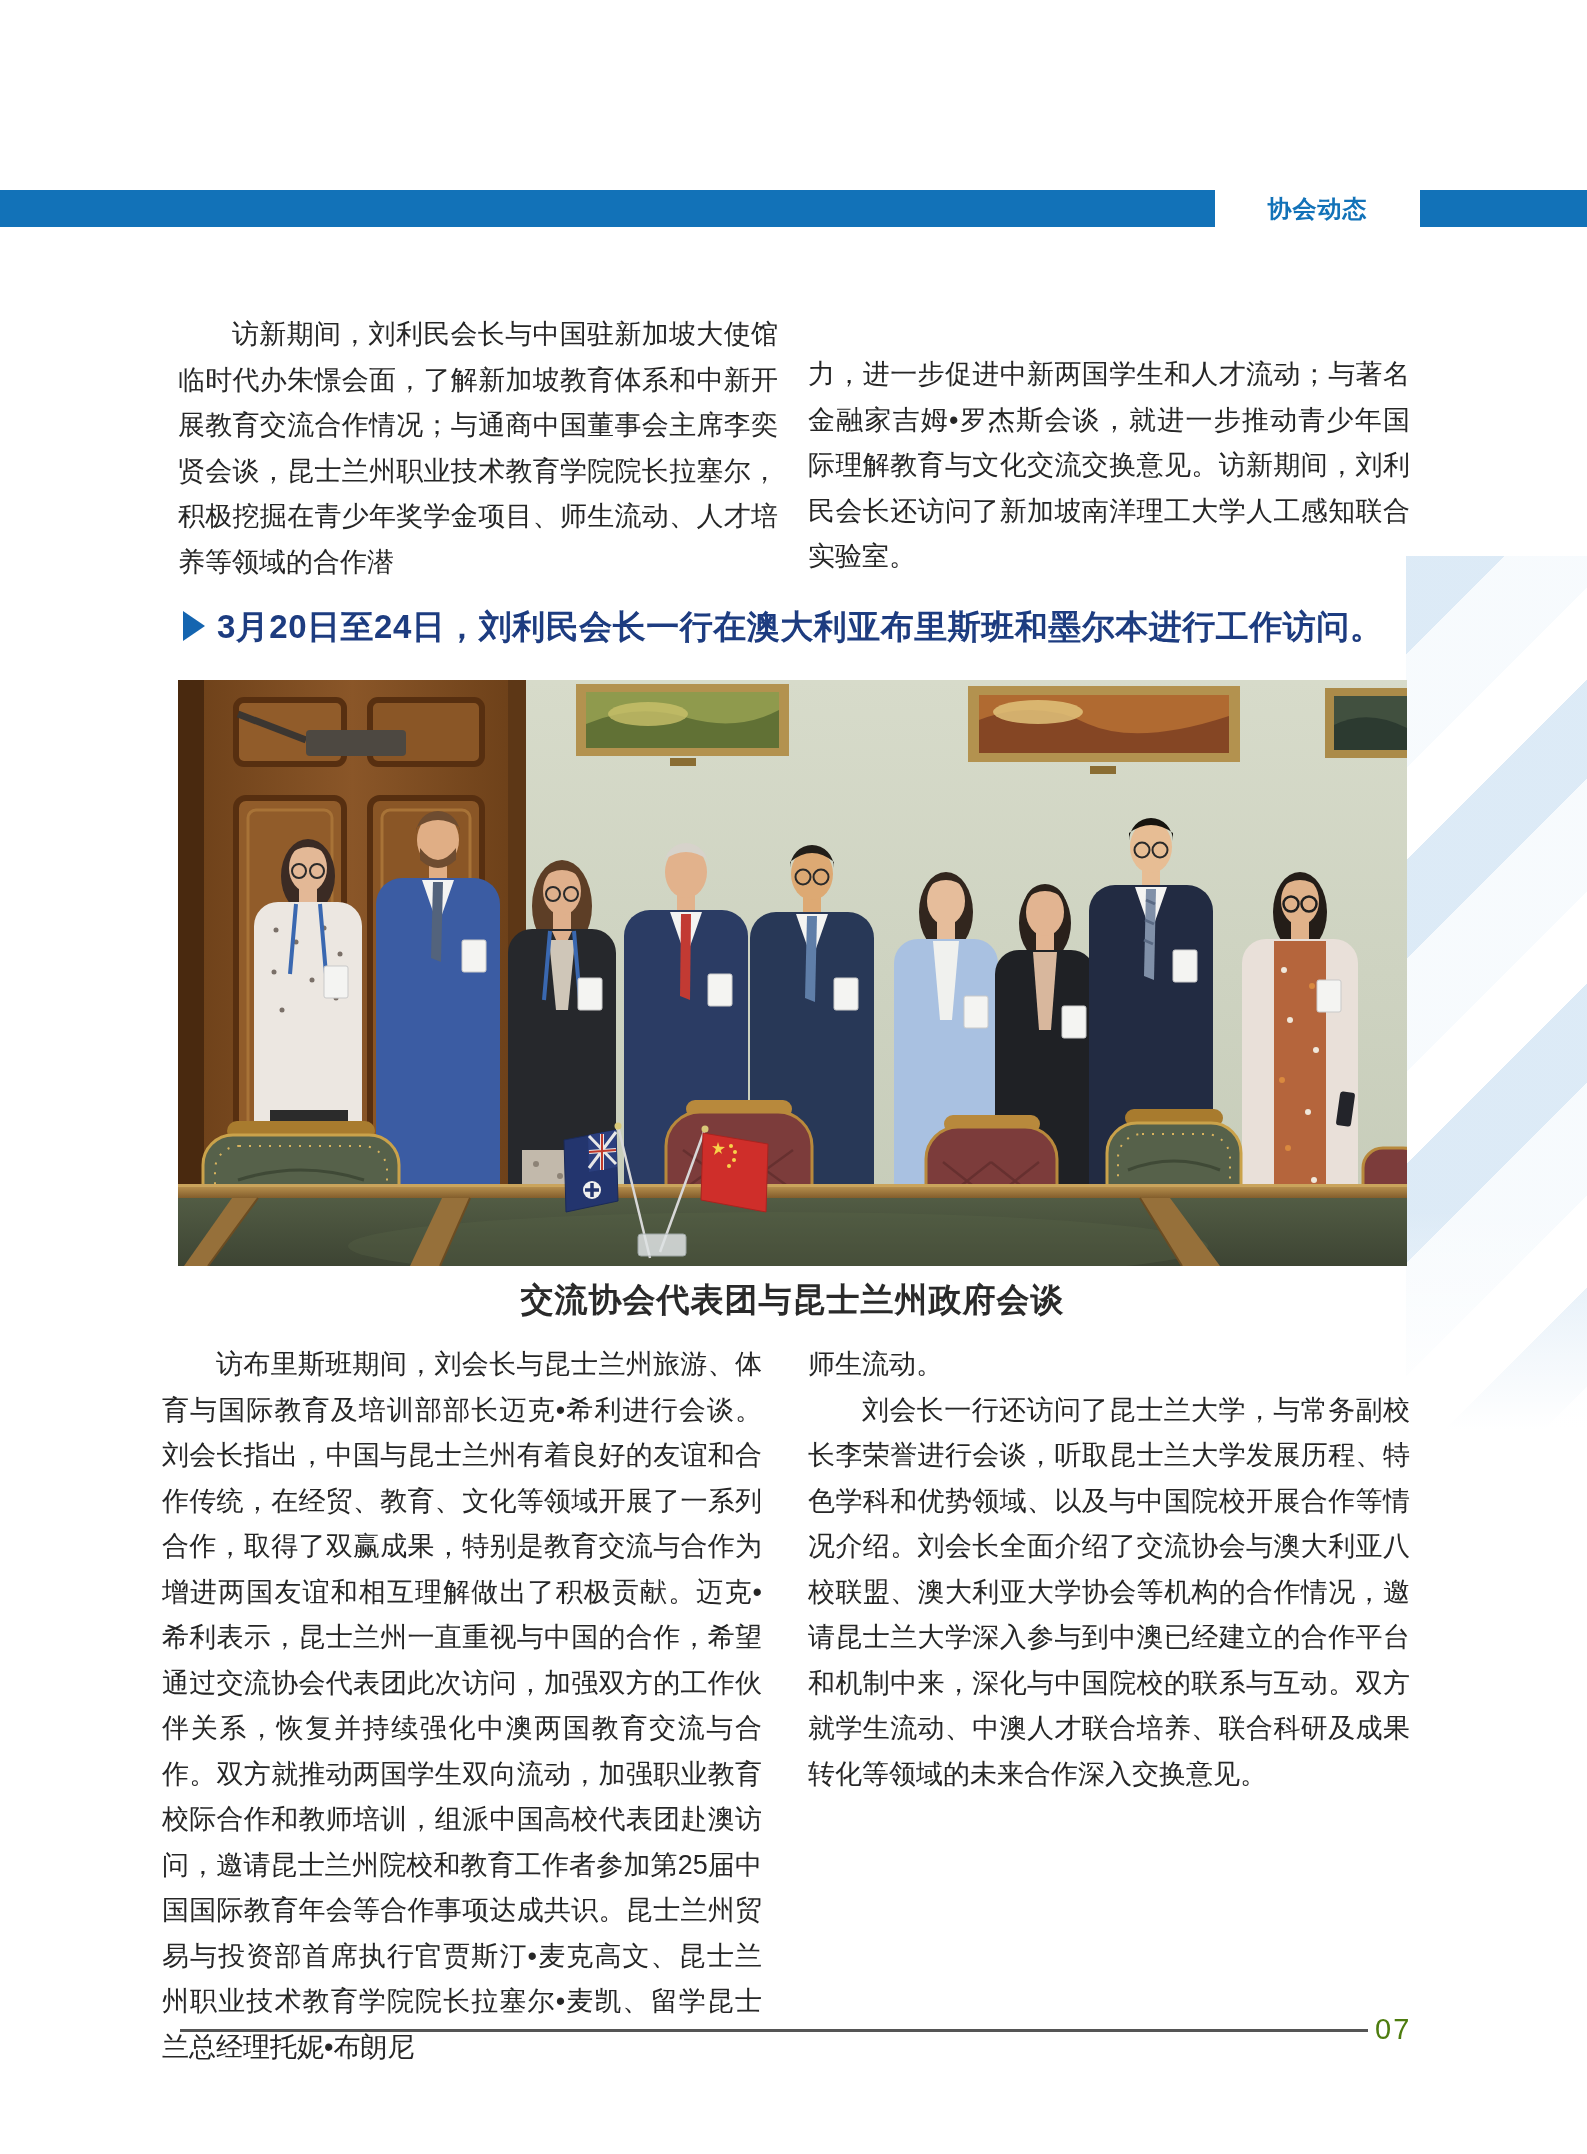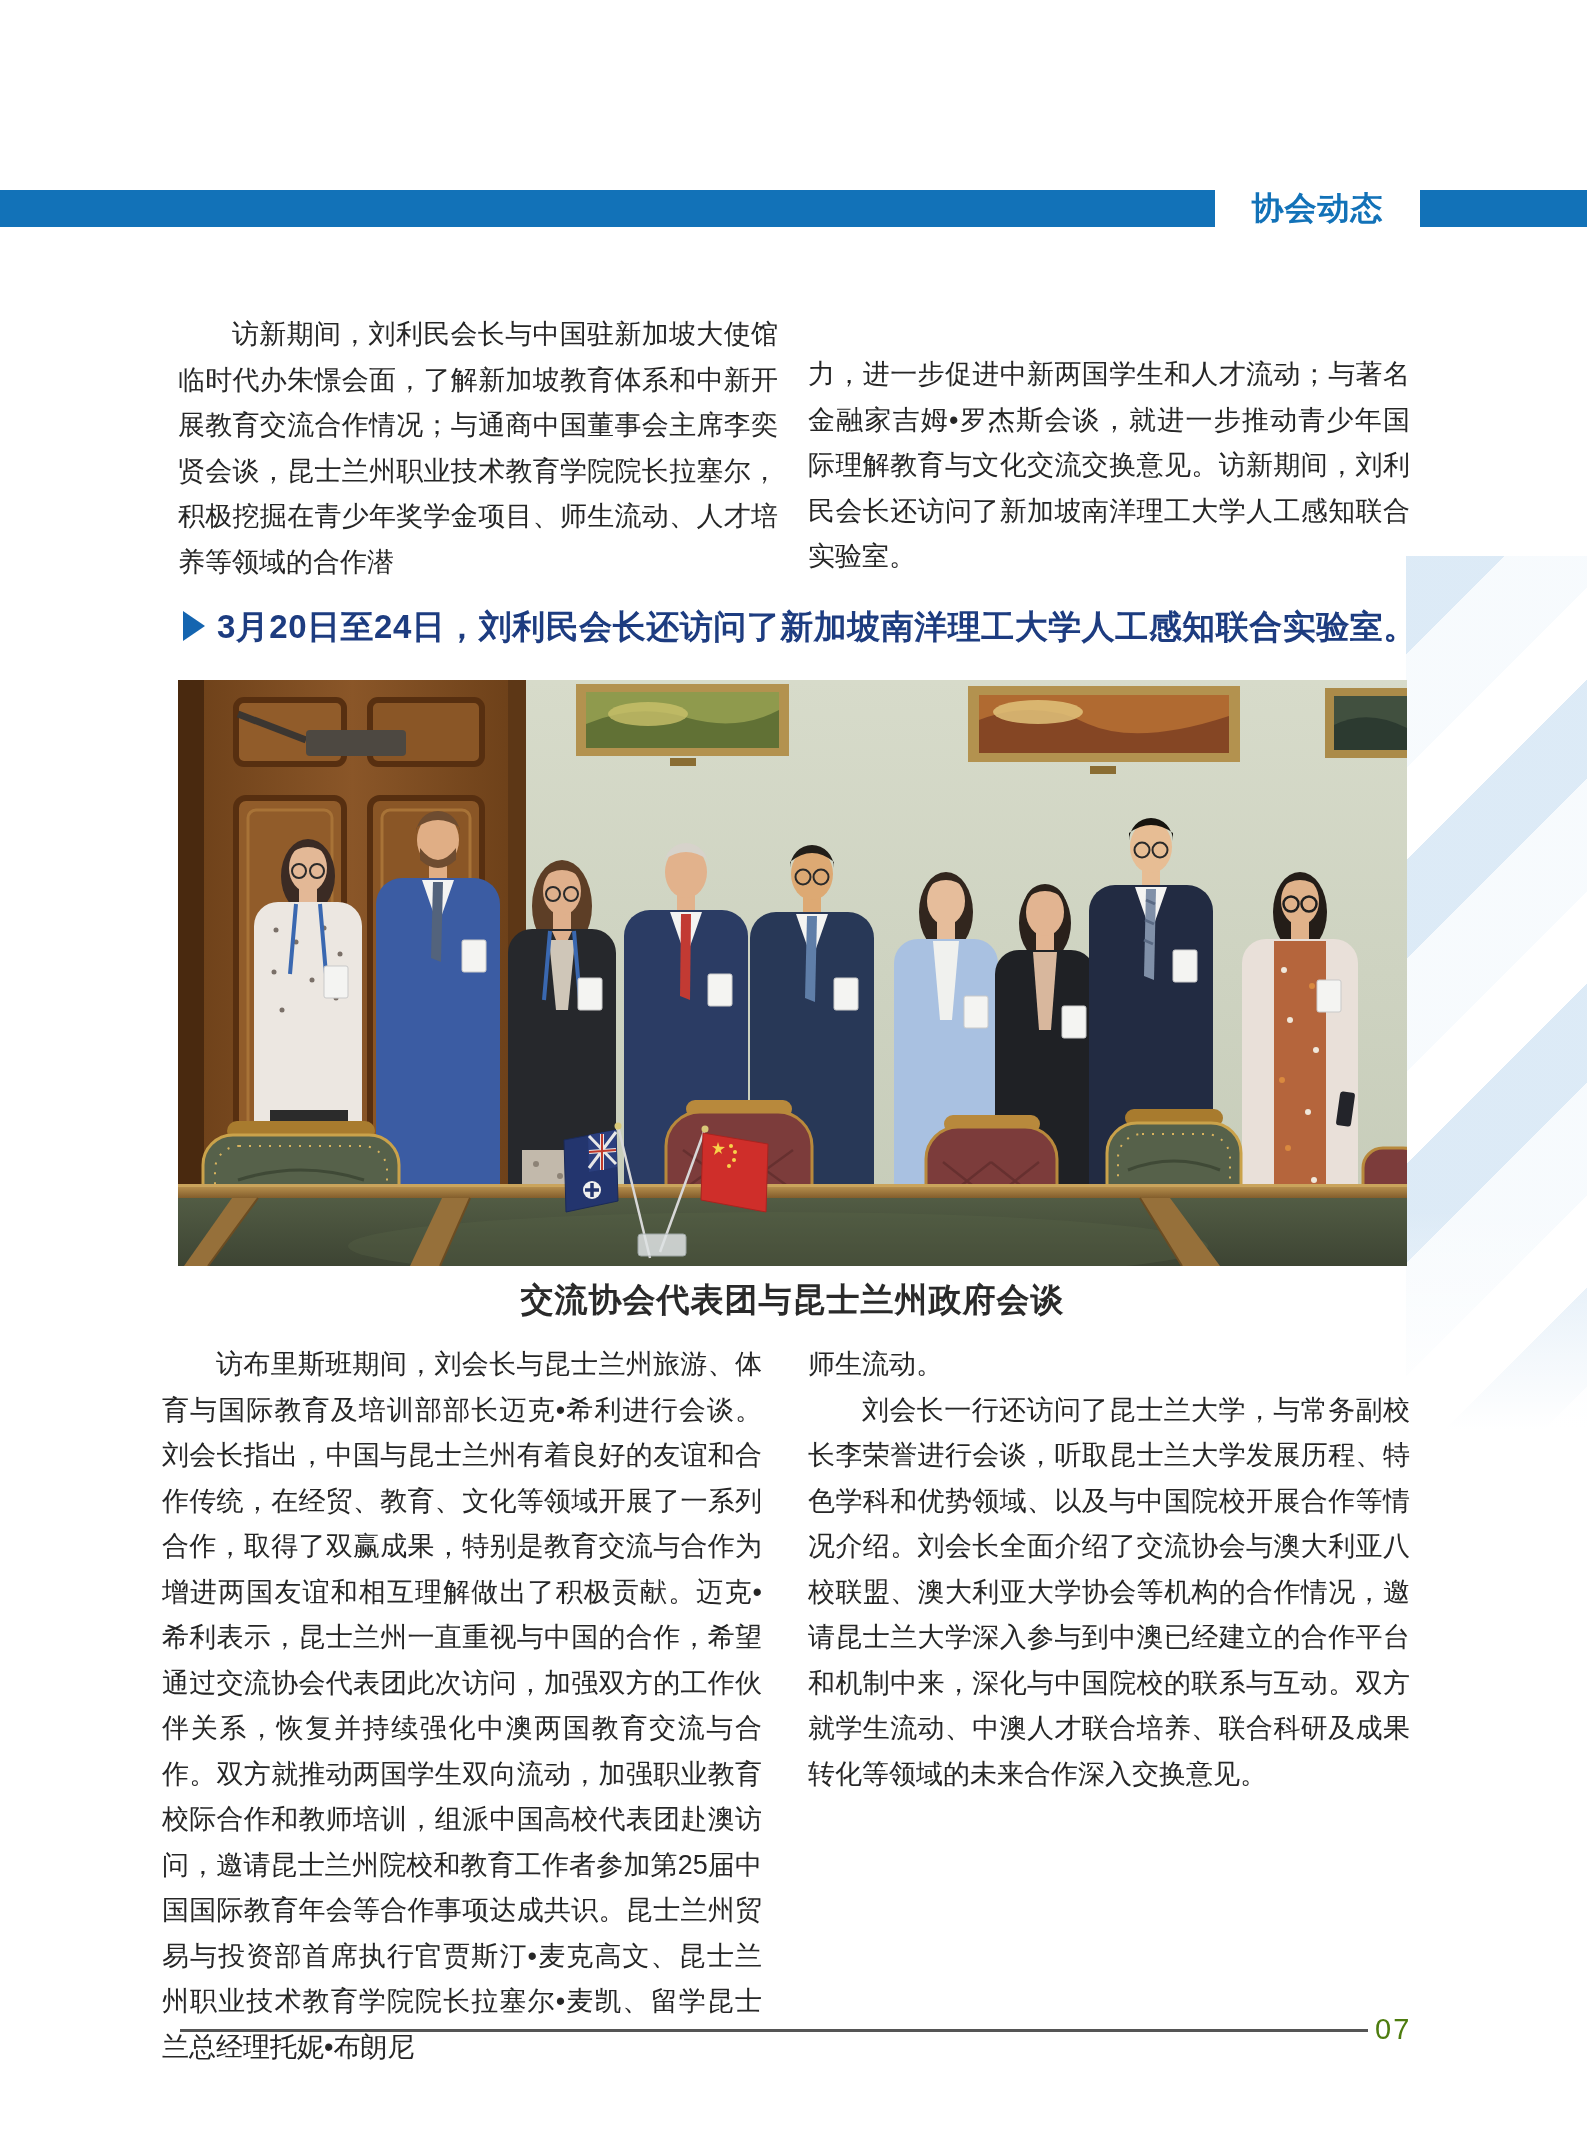--- a/index.html
+++ b/index.html
@@ -6,21 +6,21 @@
   .page{
     position:relative;width:1587px;height:2154px;background:#ffffff;overflow:hidden;
     font-family:"Liberation Sans","DejaVu Sans",sans-serif;color:#262626;
   }
   
   .bar{position:absolute;top:190px;height:37px;background:#1272b8;}
   .bar-left{left:0;width:1215px;}
   .bar-right{left:1420px;width:167px;}
   .header-title{
     position:absolute;left:1215px;top:190px;width:205px;height:37px;line-height:37px;
-    text-align:center;font-size:32px;font-weight:bold;color:#1272b8;letter-spacing:1px;
+    text-align:center;font-size:24px;font-weight:bold;color:#1272b8;letter-spacing:1px;
   }
   
   .col{position:absolute;font-size:27px;line-height:45.5px;text-align:justify;
        word-break:break-all;text-align-last:left;color:#262626;}
   .intro-left{left:178px;top:312px;width:600px;}
   .intro-right{left:808px;top:312px;width:602px;margin-top:40px;}
   .indent{text-indent:2em;}
   p{margin:0;}
   
   .headline-row{position:absolute;left:183px;top:605px;width:1300px;height:48px;}
@@ -66,21 +66,21 @@
 
   <div class="col intro-left">
     <p class="indent">访新期间，刘利民会长与中国驻新加坡大使馆临时代办朱憬会面，了解新加坡教育体系和中新开展教育交流合作情况；与通商中国董事会主席李奕贤会谈，昆士兰州职业技术教育学院院长拉塞尔，积极挖掘在青少年奖学金项目、师生流动、人才培养等领域的合作潜</p>
   </div>
   <div class="col intro-right">
     <p>力，进一步促进中新两国学生和人才流动；与著名金融家吉姆•罗杰斯会谈，就进一步推动青少年国际理解教育与文化交流交换意见。访新期间，刘利民会长还访问了新加坡南洋理工大学人工感知联合实验室。</p>
   </div>
 
   <div class="headline-row">
     <div class="arrow-icon"></div>
-    <div class="headline-text">3月20日至24日，刘利民会长还访问了新加坡南洋理工大学人工感知联合实验室。</div>
+    <div class="headline-text">3月20日至24日，刘利民会长一行在澳大利亚布里斯班和墨尔本进行工作访问。</div>
   </div>
 
   <div class="deco"></div>
 
   <div class="photo-wrap">
     <svg viewBox="0 0 1229 586" preserveAspectRatio="none">
       <defs>
         <linearGradient id="wallG" x1="0" y1="0" x2="0" y2="1">
           <stop offset="0" stop-color="#d7dbca"></stop>
             <stop offset="1" stop-color="#c5cbb8"></stop>

